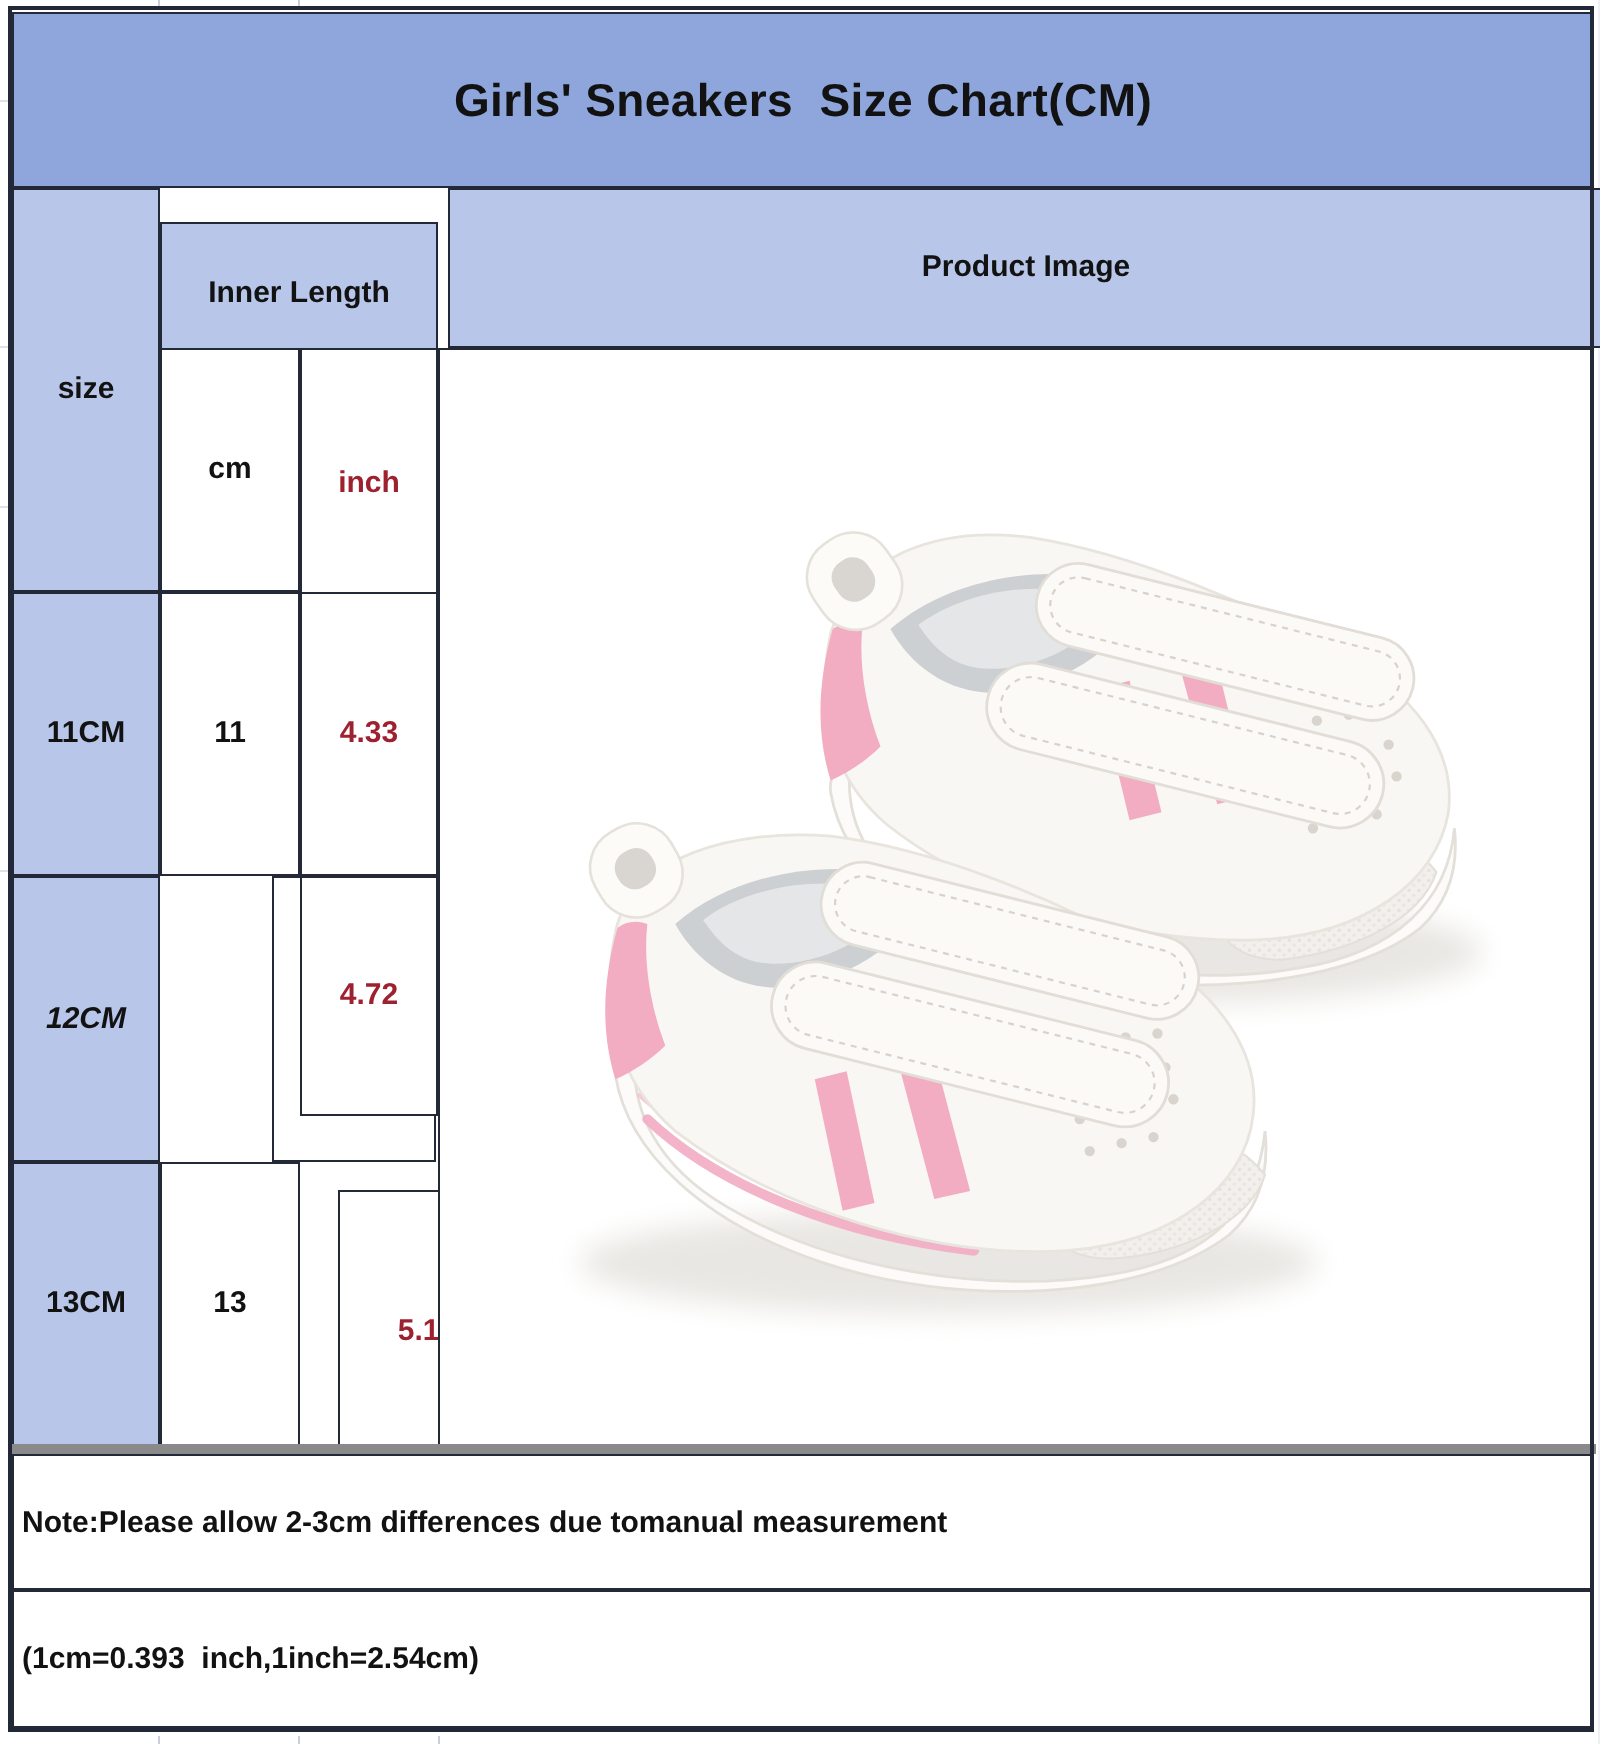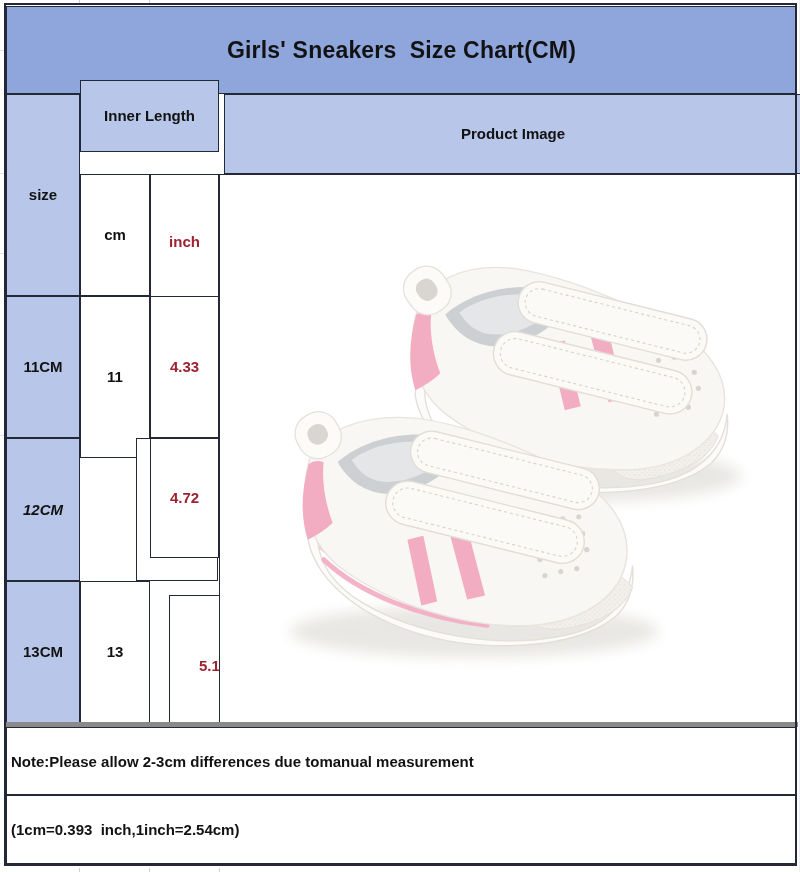--- a/index.html
+++ b/index.html
@@ -58,27 +58,27 @@
 <div class="margintick" style="left:0;top:253px;width:5px;height:1px;"></div>
 <div class="margintick" style="left:0;top:435px;width:5px;height:1px;"></div>
 <div class="gridtick" style="left:79px;top:868px;width:1px;height:4px;"></div>
 <div class="gridtick" style="left:149px;top:868px;width:1px;height:4px;"></div>
 <div class="gridtick" style="left:219px;top:868px;width:1px;height:4px;"></div>
 <div class="right-strip"></div>
 
 <div class="title-bar">Girls' Sneakers  Size Chart(CM)</div>
 
 <div class="cell blue hdr" style="left:6px;top:94px;width:74px;height:202px;">size</div>
-<div class="cell blue hdr" style="left:80px;top:80px;width:139px;height:72px;">Inner Length</div>
+<div class="cell blue hdr" style="left:80px;top:111px;width:139px;height:72px;">Inner Length</div>
 <div class="cell blue hdr" style="left:224px;top:94px;width:578px;height:80px;">Product Image</div>
 <div class="cell white hdr" style="left:80px;top:174px;width:70px;height:122px;">cm</div>
 <div class="cell white hdr red" style="left:150px;top:174px;width:69px;height:136px;">inch</div>
 
 <div class="cell blue data" style="left:6px;top:296px;width:74px;height:142px;">11CM</div>
-<div class="cell white data" style="left:80px;top:296px;width:70px;height:162px;">11</div>
+<div class="cell white data" style="left:80px;top:296px;width:70px;height:142px;">11</div>
 <div class="cell white data red" style="left:150px;top:296px;width:69px;height:142px;">4.33</div>
 
 <div class="cell blue data" style="left:6px;top:438px;width:74px;height:143px;font-style:italic;">12CM</div>
 <div class="cell white data" style="left:96px;top:438px;width:82px;height:143px;margin-left:40px;">12</div>
 <div class="cell white data red" style="left:150px;top:438px;width:69px;height:120px;">4.72</div>
 
 <div class="cell blue data" style="left:6px;top:581px;width:74px;height:142px;">13CM</div>
 <div class="cell white data" style="left:80px;top:581px;width:70px;height:142px;">13</div>
 <div class="cell white data red" style="left:150px;top:595px;width:89px;height:142px;margin-left:19px;">5.12</div>
 

